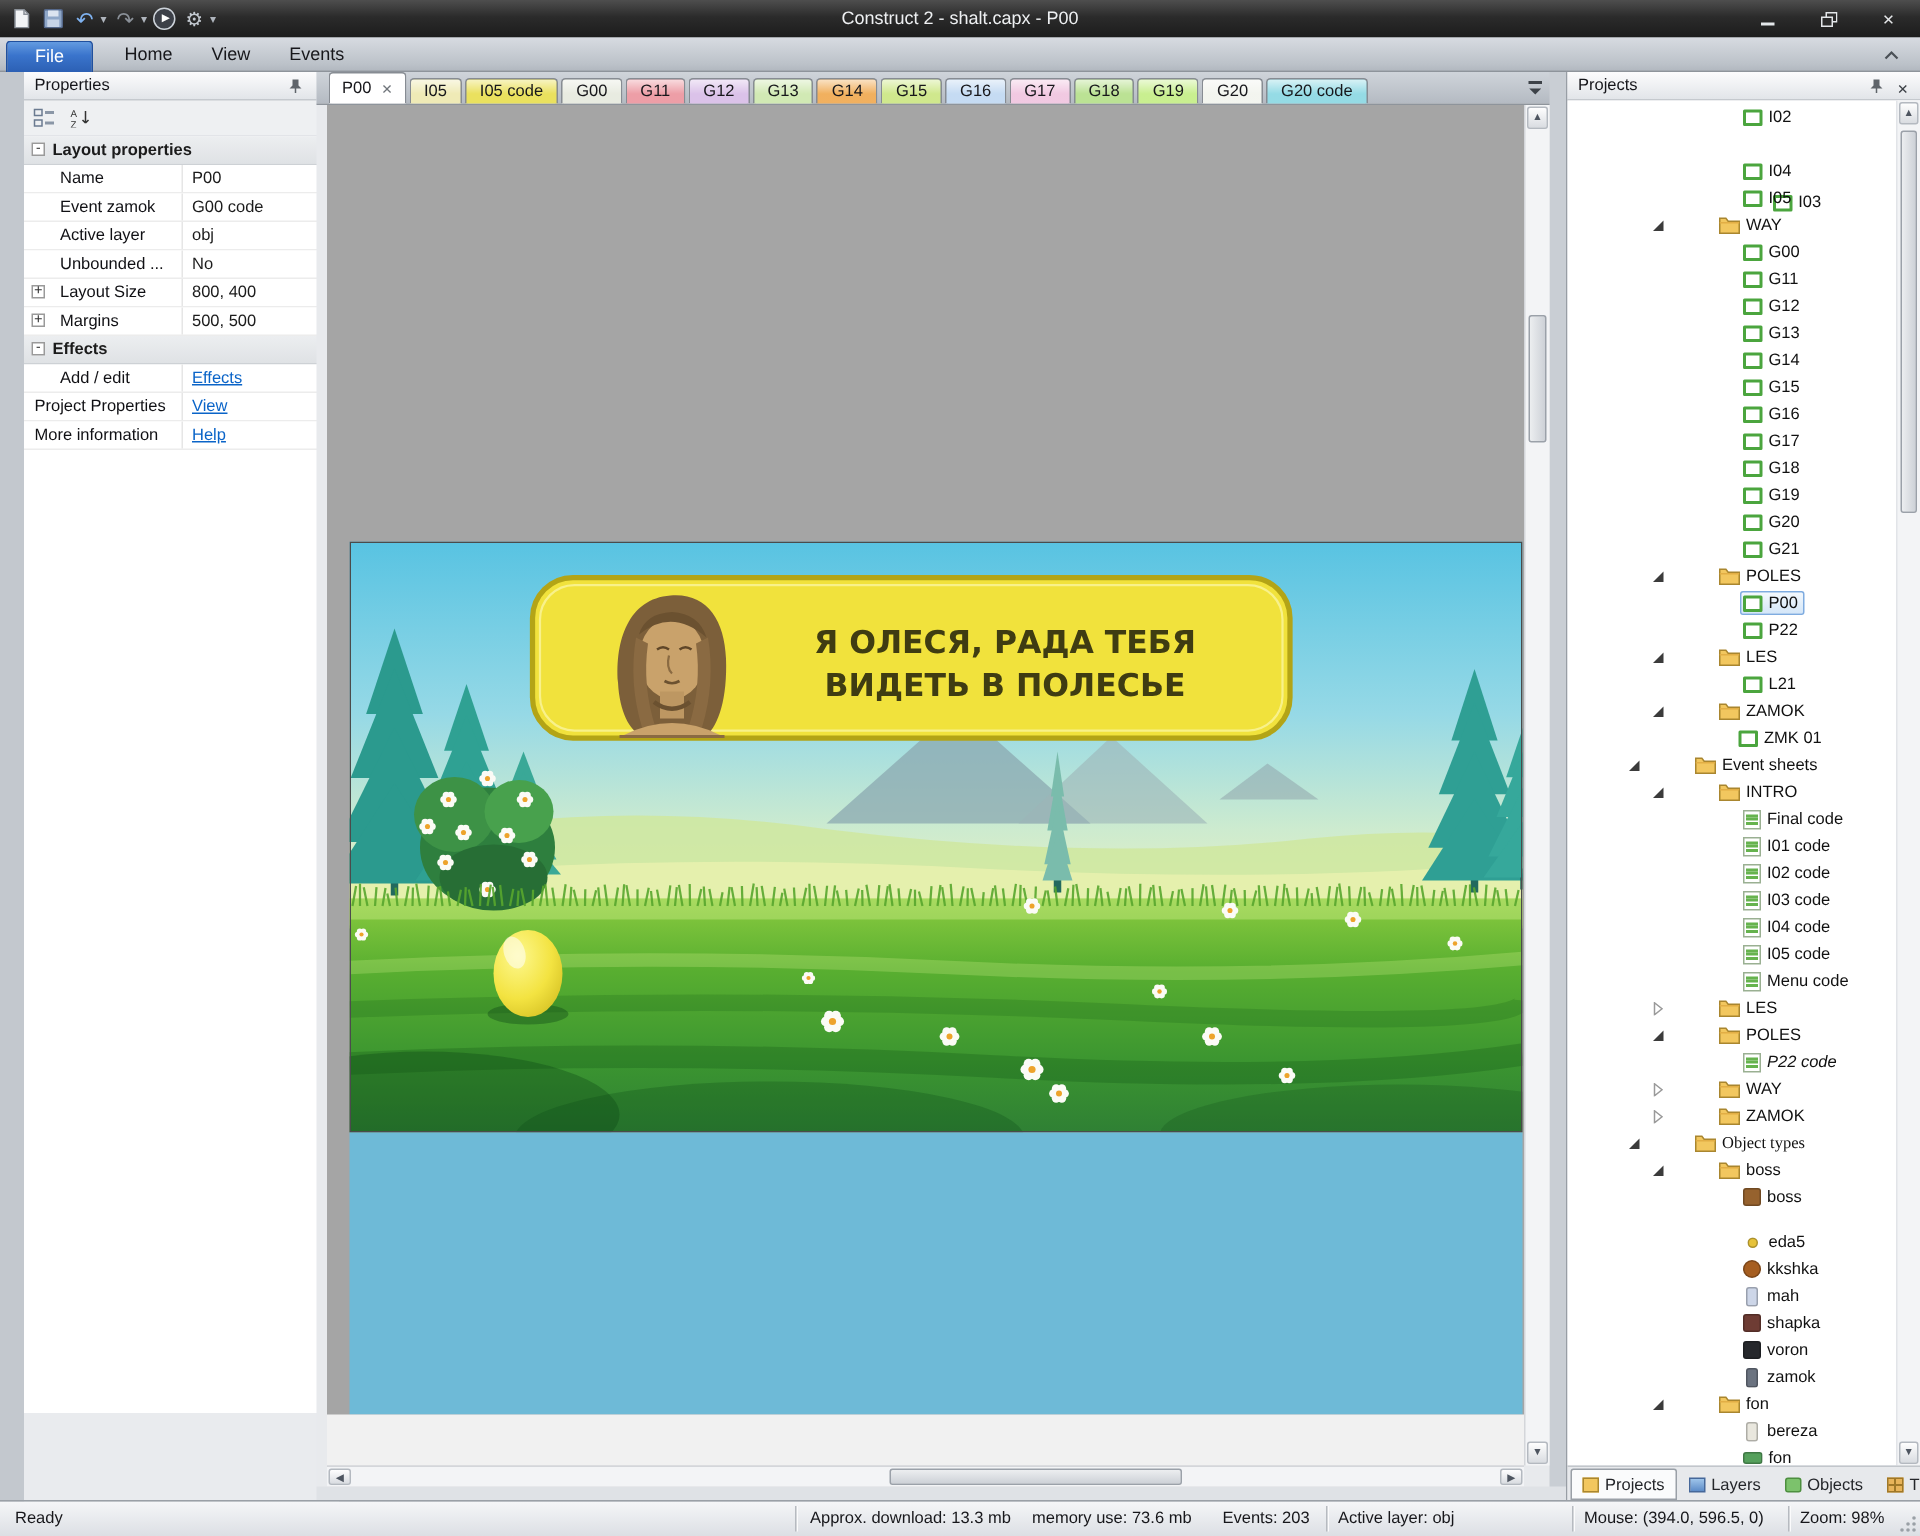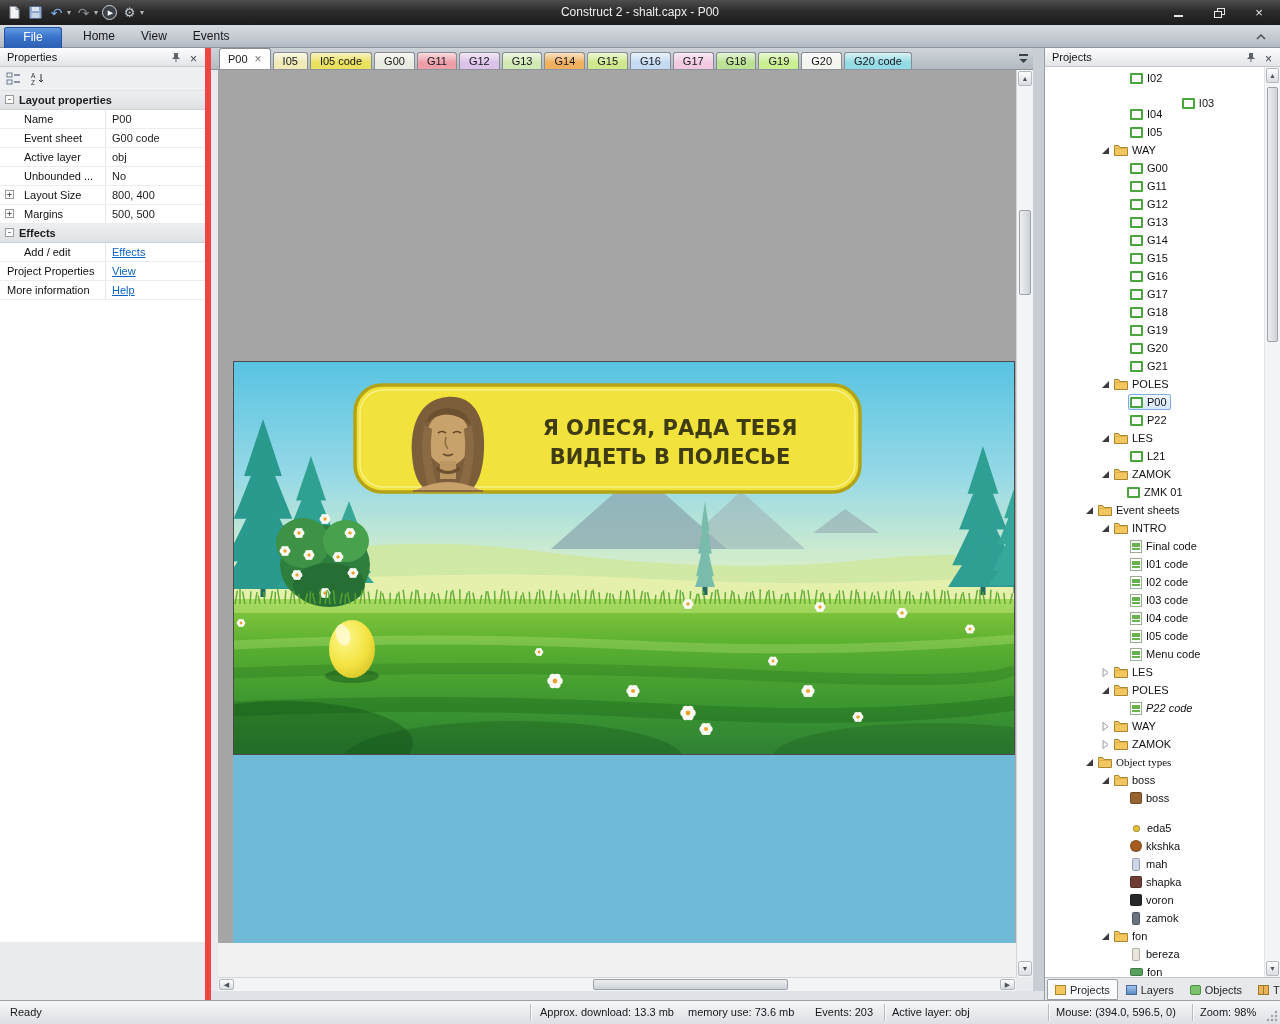--- a/index.html
+++ b/index.html
@@ -30,22 +30,22 @@
   #ribbon{position:absolute;left:0;top:25px;width:1280px;height:23px;
     background:linear-gradient(#d7dbe1,#bcc2c9 80%,#b2b8c0);border-bottom:1px solid #8e949b;}
   .filebtn{position:absolute;left:4px;top:2px;width:58px;height:21px;border-radius:3px 3px 0 0;
     background:linear-gradient(#639be0,#3a74cc 45%,#2c60b4);border:1px solid #20509e;border-bottom:none;
     color:#fff;font-size:12px;text-align:center;line-height:19px;}
   #ribbon-tabs{position:absolute;left:70px;top:0;height:23px;display:flex;}
   #ribbon-tabs .rtab{padding:0 13px;line-height:22px;font-size:12px;color:#17171b;}
   .ribbon-chevron{position:absolute;right:12px;top:5px;width:14px;height:14px;}
 
   
-  #propspanel{position:absolute;left:0;top:48px;width:211px;height:952px;background:#eef0f2;
-    border-right:6px solid #ef4444;}
+  #propspanel{position:absolute;left:16px;top:48px;width:211px;height:952px;background:#eef0f2;
+    border-right:1px solid #ef4444;}
   .phead{height:19px;background:linear-gradient(#fcfcfd,#e2e5e9);border-bottom:1px solid #c5c9ce;
     line-height:18px;padding-left:7px;font-size:11px;color:#15151a;position:relative;}
   .phead .pin{position:absolute;right:24px;top:4px;line-height:0;}
   .phead .pclose{position:absolute;right:8px;top:2px;color:#3c4046;font-size:12px;}
   .ptool{height:23px;background:#eef0f2;display:flex;align-items:center;padding-left:3px;gap:3px;}
   .ptool .tbtn{width:21px;height:19px;display:flex;align-items:center;justify-content:center;}
   #prop-grid{background:#fff;border-top:1px solid #e2e4e8;}
   .prow{display:flex;height:19px;line-height:18px;background:#fff;border-bottom:1px solid #ececec;font-size:11px;}
   .prow .gut{width:22px;display:flex;flex:none;}
   .prow .pname{width:83px;padding-left:2px;white-space:nowrap;overflow:hidden;color:#101014;flex:none;}
@@ -90,21 +90,21 @@
   #hscroll .btn.left{left:1px;} #hscroll .btn.right{right:1px;}
   #hscroll .thumb{position:absolute;top:1px;height:11px;left:375px;width:195px;
     background:linear-gradient(#eceef0,#cdd1d7);border:1px solid #9ba1a9;border-radius:2px;}
   #center-rightstrip{position:absolute;left:822px;top:0;width:11px;height:952px;background:#c9ced4;}
   #center-bottomstrip{position:absolute;left:0;top:943px;width:833px;height:9px;background:#dfe2e6;}
 
   
   #projpanel{position:absolute;left:1044px;top:48px;width:236px;height:952px;background:#eef0f2;
     border-left:1px solid #989ea5;}
   #tree{position:absolute;left:0;top:19px;width:236px;height:910px;background:#fff;overflow:hidden;padding-top:2px;}
-  .trow{height:18px;display:flex;align-items:center;white-space:nowrap;}
+  .trow{height:18px;display:flex;align-items:center;white-space:nowrap;gap:32px;}
   .tarrow{width:11px;height:9px;display:inline-flex;flex:none;line-height:0;}
   .tsel{display:inline-flex;align-items:center;height:16px;padding:0 3px 0 1px;
     border:1px solid transparent;border-radius:2px;gap:4px;}
   .tsel.selected{border-color:#7face0;background:linear-gradient(#f4f9fd,#d4e6f8);}
   .tlabel{font-size:11px;color:#111;}
   .ic{flex:none;display:inline-block;line-height:0;}
   .ic-layout{width:13px;height:11px;background:#fff;border:2px solid #4ba53e;border-radius:1px;}
   .ic-sheet{width:12px;height:13px;background:#fff;border:1px solid #9ab092;padding:2px 1px;
     display:flex;flex-direction:column;justify-content:space-between;}
   .ic-sheet i{display:block;height:2px;background:#66b34e;}
@@ -233,21 +233,21 @@
           <span class="pbox">-</span>
           <span class="glabel">Layout properties</span>
         </div>
         <div class="prow">
           <span class="gut"></span>
           <span class="pname">Name</span>
           <span class="pval">P00</span>
         </div>
         <div class="prow">
           <span class="gut"></span>
-          <span class="pname">Event sheet</span>
+          <span class="pname">Event zamok</span>
           <span class="pval">G00 code</span>
         </div>
         <div class="prow">
           <span class="gut"></span>
           <span class="pname">Active layer</span>
           <span class="pval">obj</span>
         </div>
         <div class="prow">
           <span class="gut"></span>
           <span class="pname">Unbounded ...</span>

